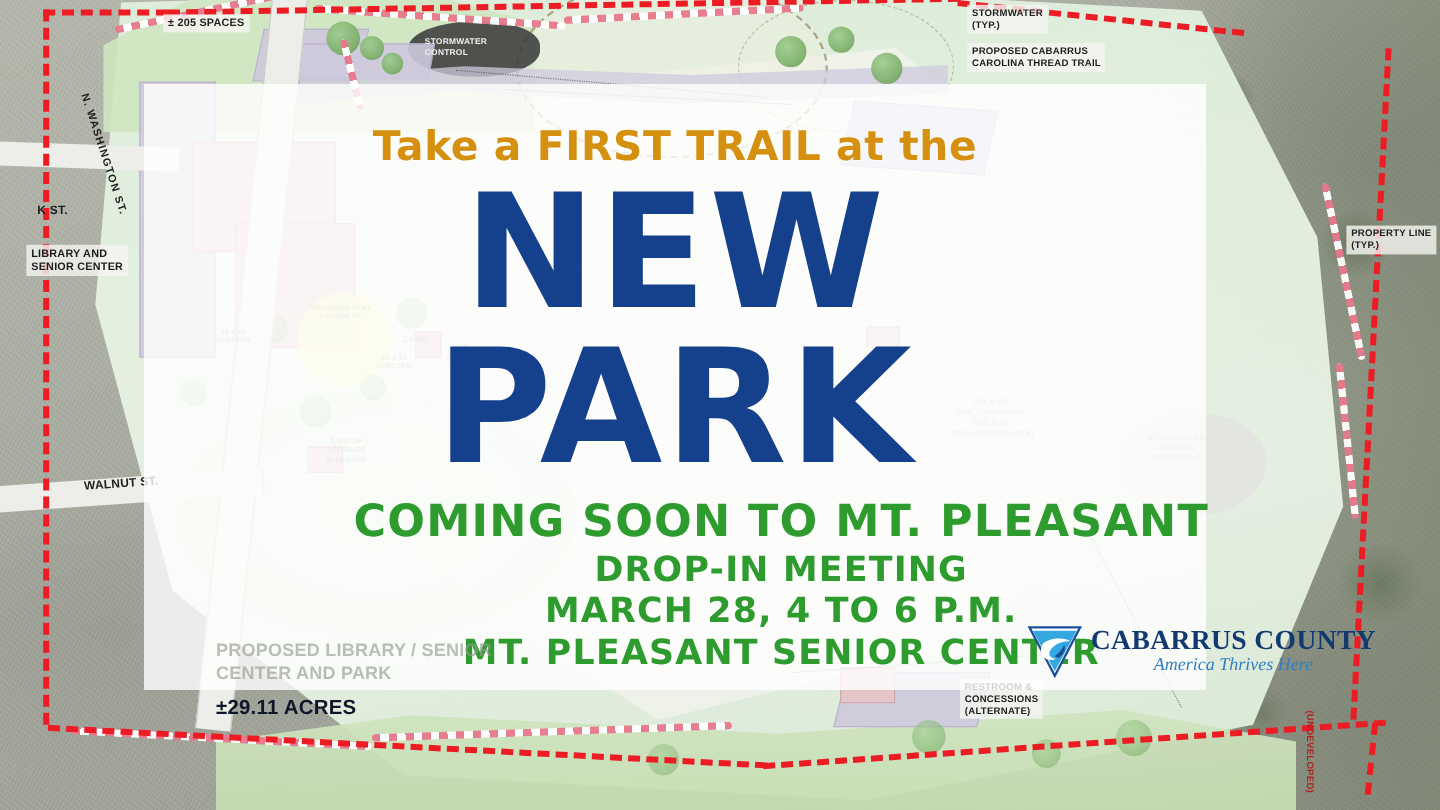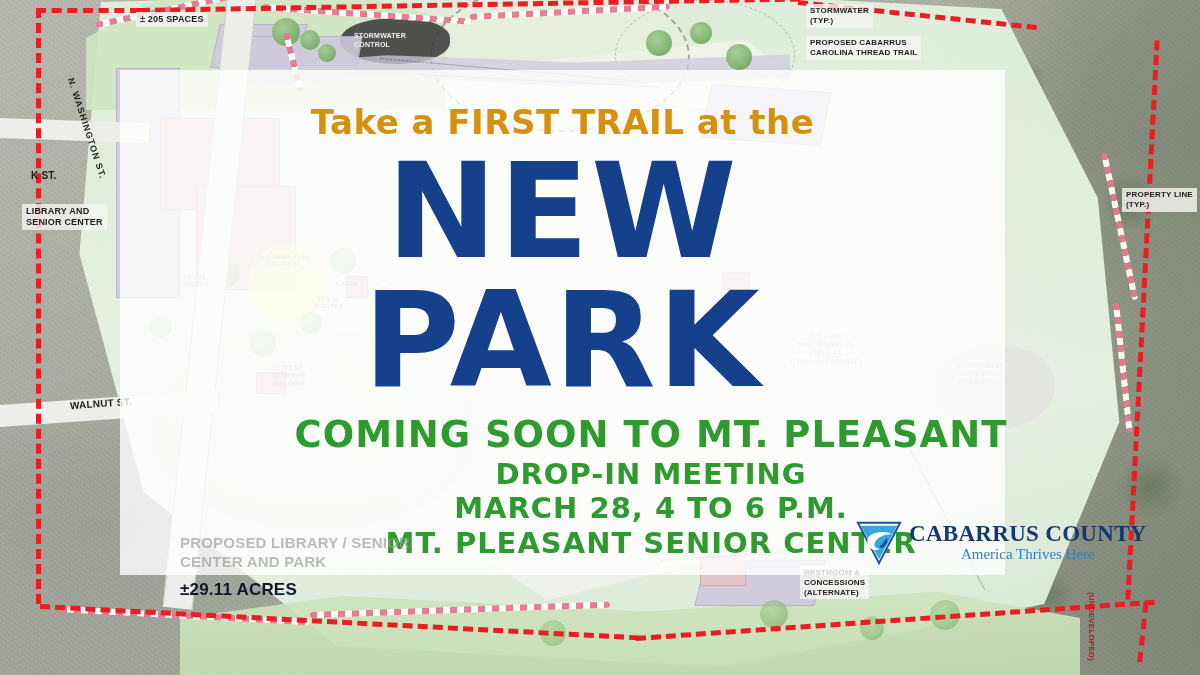--- a/index.html
+++ b/index.html
@@ -242,20 +242,21 @@
   #logo-name {
     font-family:"Liberation Serif", serif;
     font-weight:bold;
     font-size:23px;
     letter-spacing:.3px;
     color:#123a70;
     white-space:nowrap;
   }
   #logo-tagline {
     font-family:"Liberation Serif", serif;
+    font-style:italic;
     font-size:15px;
     color:#2f7fc4;
     text-align:center;
     margin-top:2px;
     white-space:nowrap;
   }
 </style>
 </head>
 <body>
 

